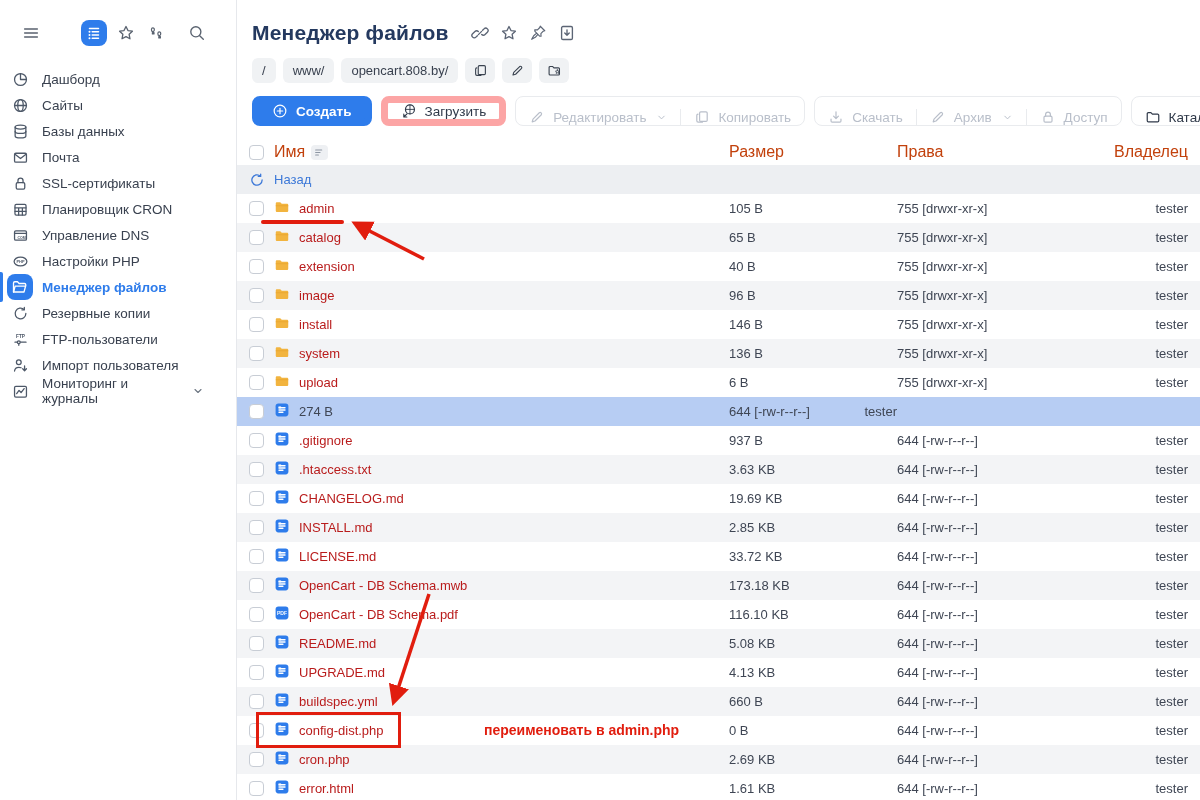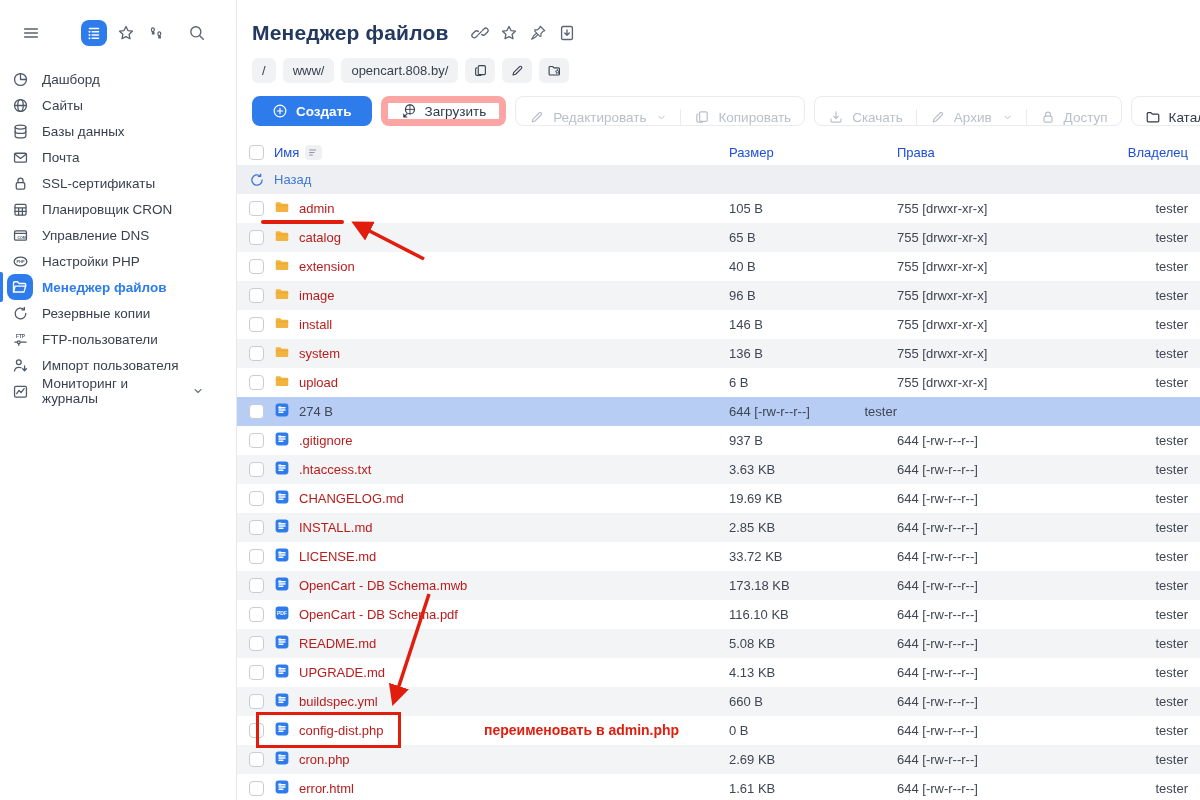--- a/index.html
+++ b/index.html
@@ -51,21 +51,21 @@
   .btn-group{display:flex;align-items:flex-end;border:1px solid #e9ebee;border-radius:8px;background:#fff}
   .btn-group .btn{border:none;border-radius:0;background:transparent}
   .btn-group .btn + .btn{border-left:1px solid #e9ebee}
   .btn.disabled{color:#b9bfca;cursor:default}
   .btn .chev{width:11px;height:11px;margin-left:2px}
 
   
   .table{margin-top:13px}
   .trow{display:grid;grid-template-columns:25px 25px 430px 168px 1fr;align-items:center;
     height:29px;padding:0 12px;font-size:13px}
-  .thead{height:26px;color:#1d4ed8;font-size:13px}
+  .thead{height:26px;color:#c2410c;font-size:16px}
   .thead .name-h{grid-column:2/4;display:flex;align-items:center;gap:6px}
   .sort-badge{display:inline-flex;align-items:center;justify-content:center;width:17px;height:15px;
     background:#eef0f3;border-radius:4px;color:#8d96a3}
   .sort-badge .icn{width:11px;height:11px}
   .back-row{background:#edeff2;color:#3c78d8;cursor:pointer}
   .back-row .icn{width:16px;height:16px;color:#3c78d8}
   .back-row .back-label{grid-column:2/4}
   .trow.alt{background:#f3f4f6}
   .trow.selected{background:#b7cdf3}
   .checkbox{width:15px;height:15px;border:1.5px solid #c8cdd5;border-radius:4px;background:#fff;cursor:pointer}

